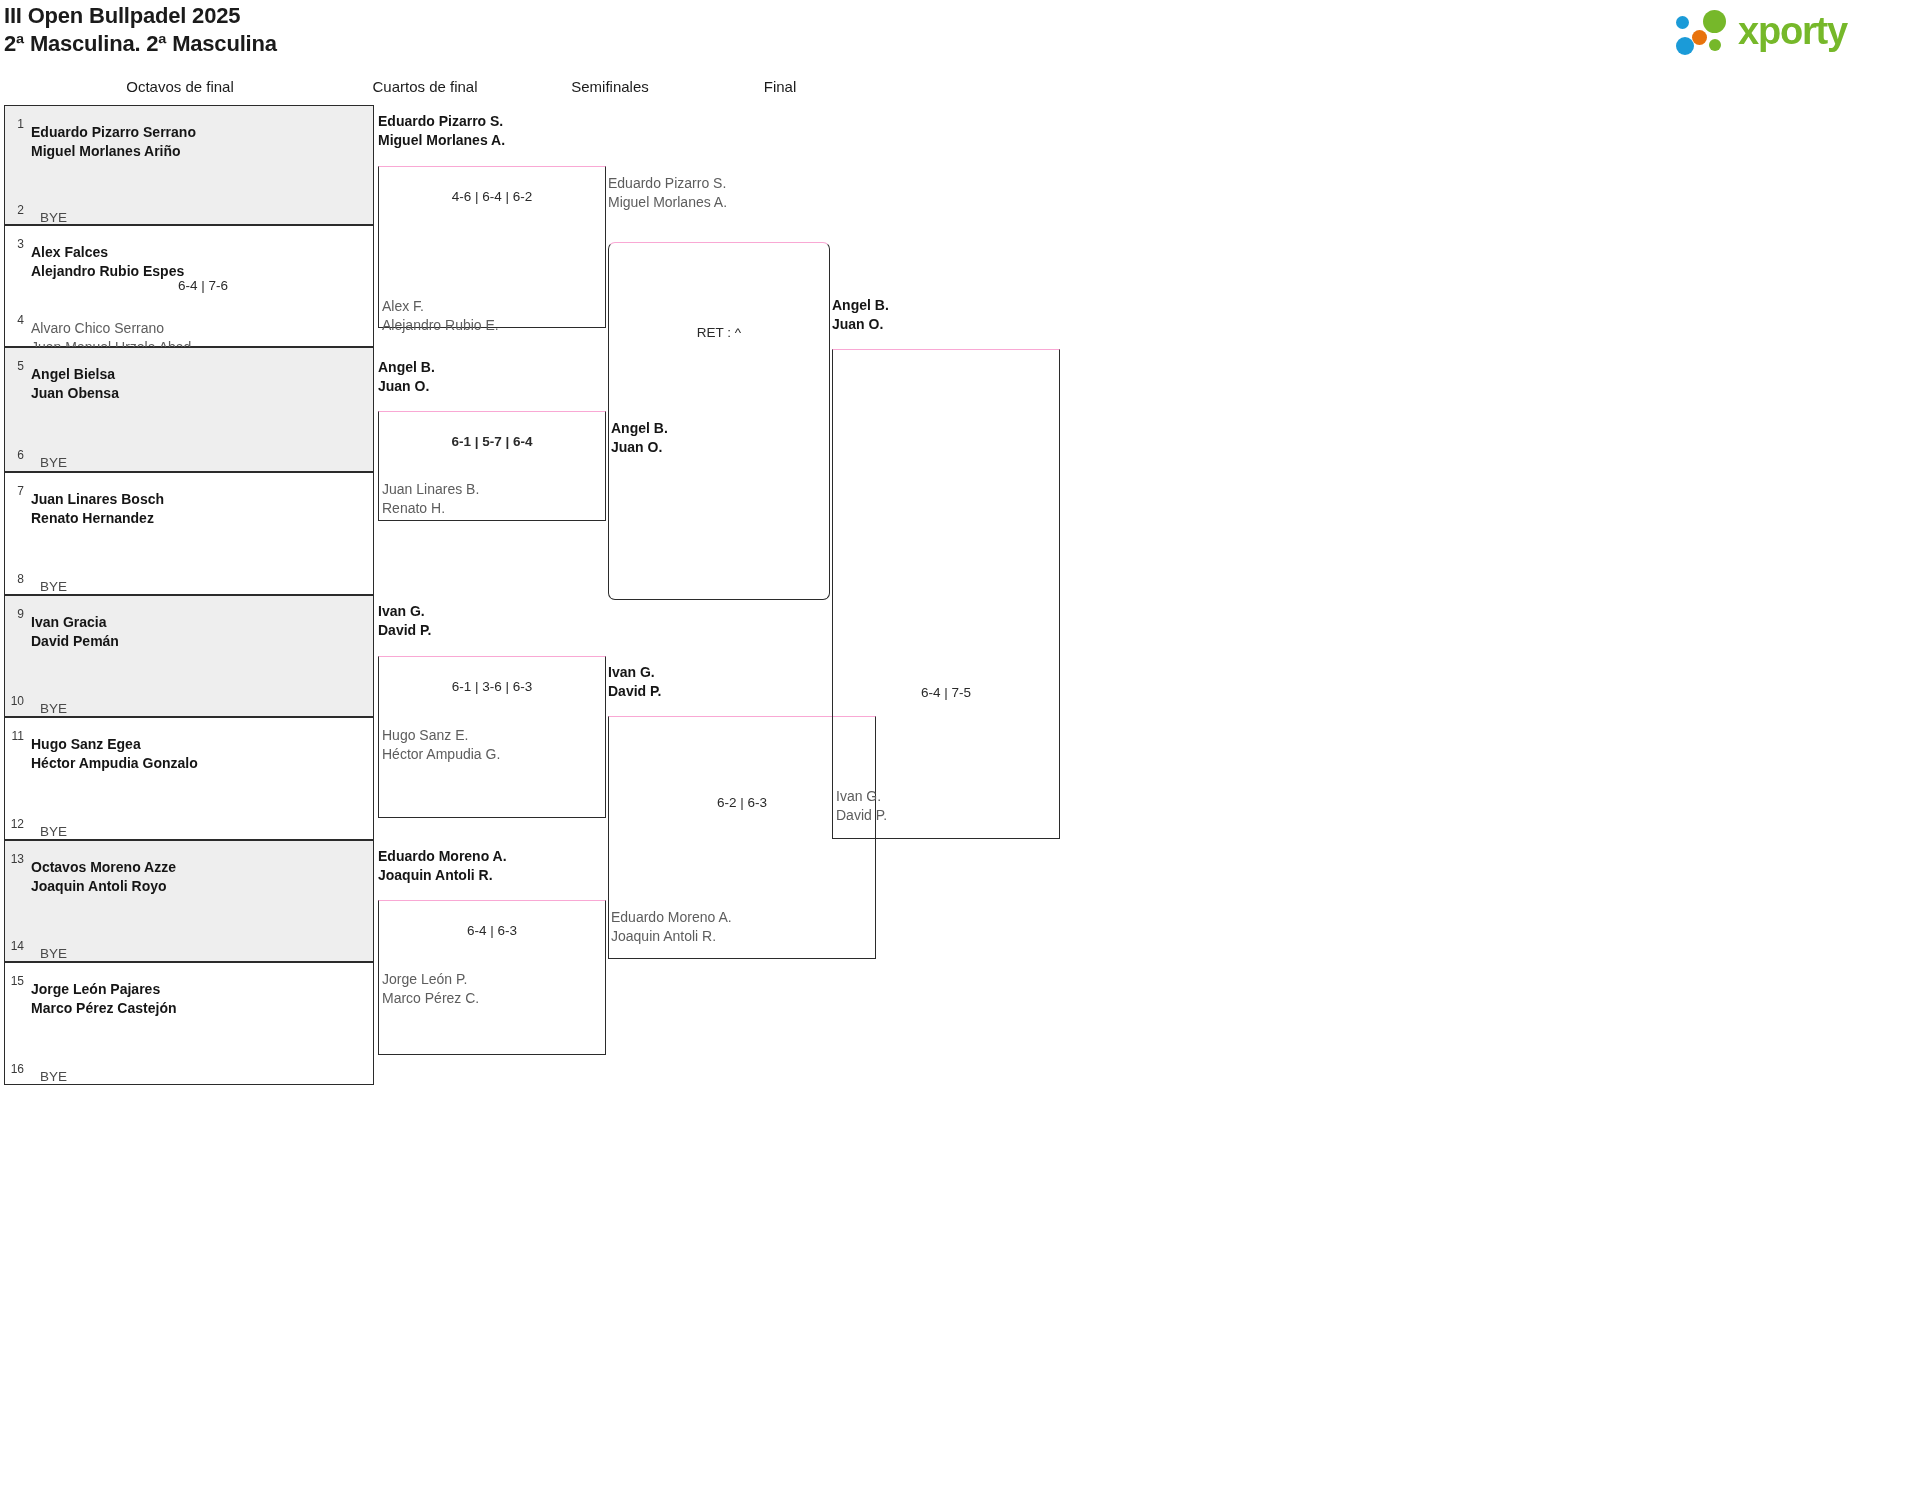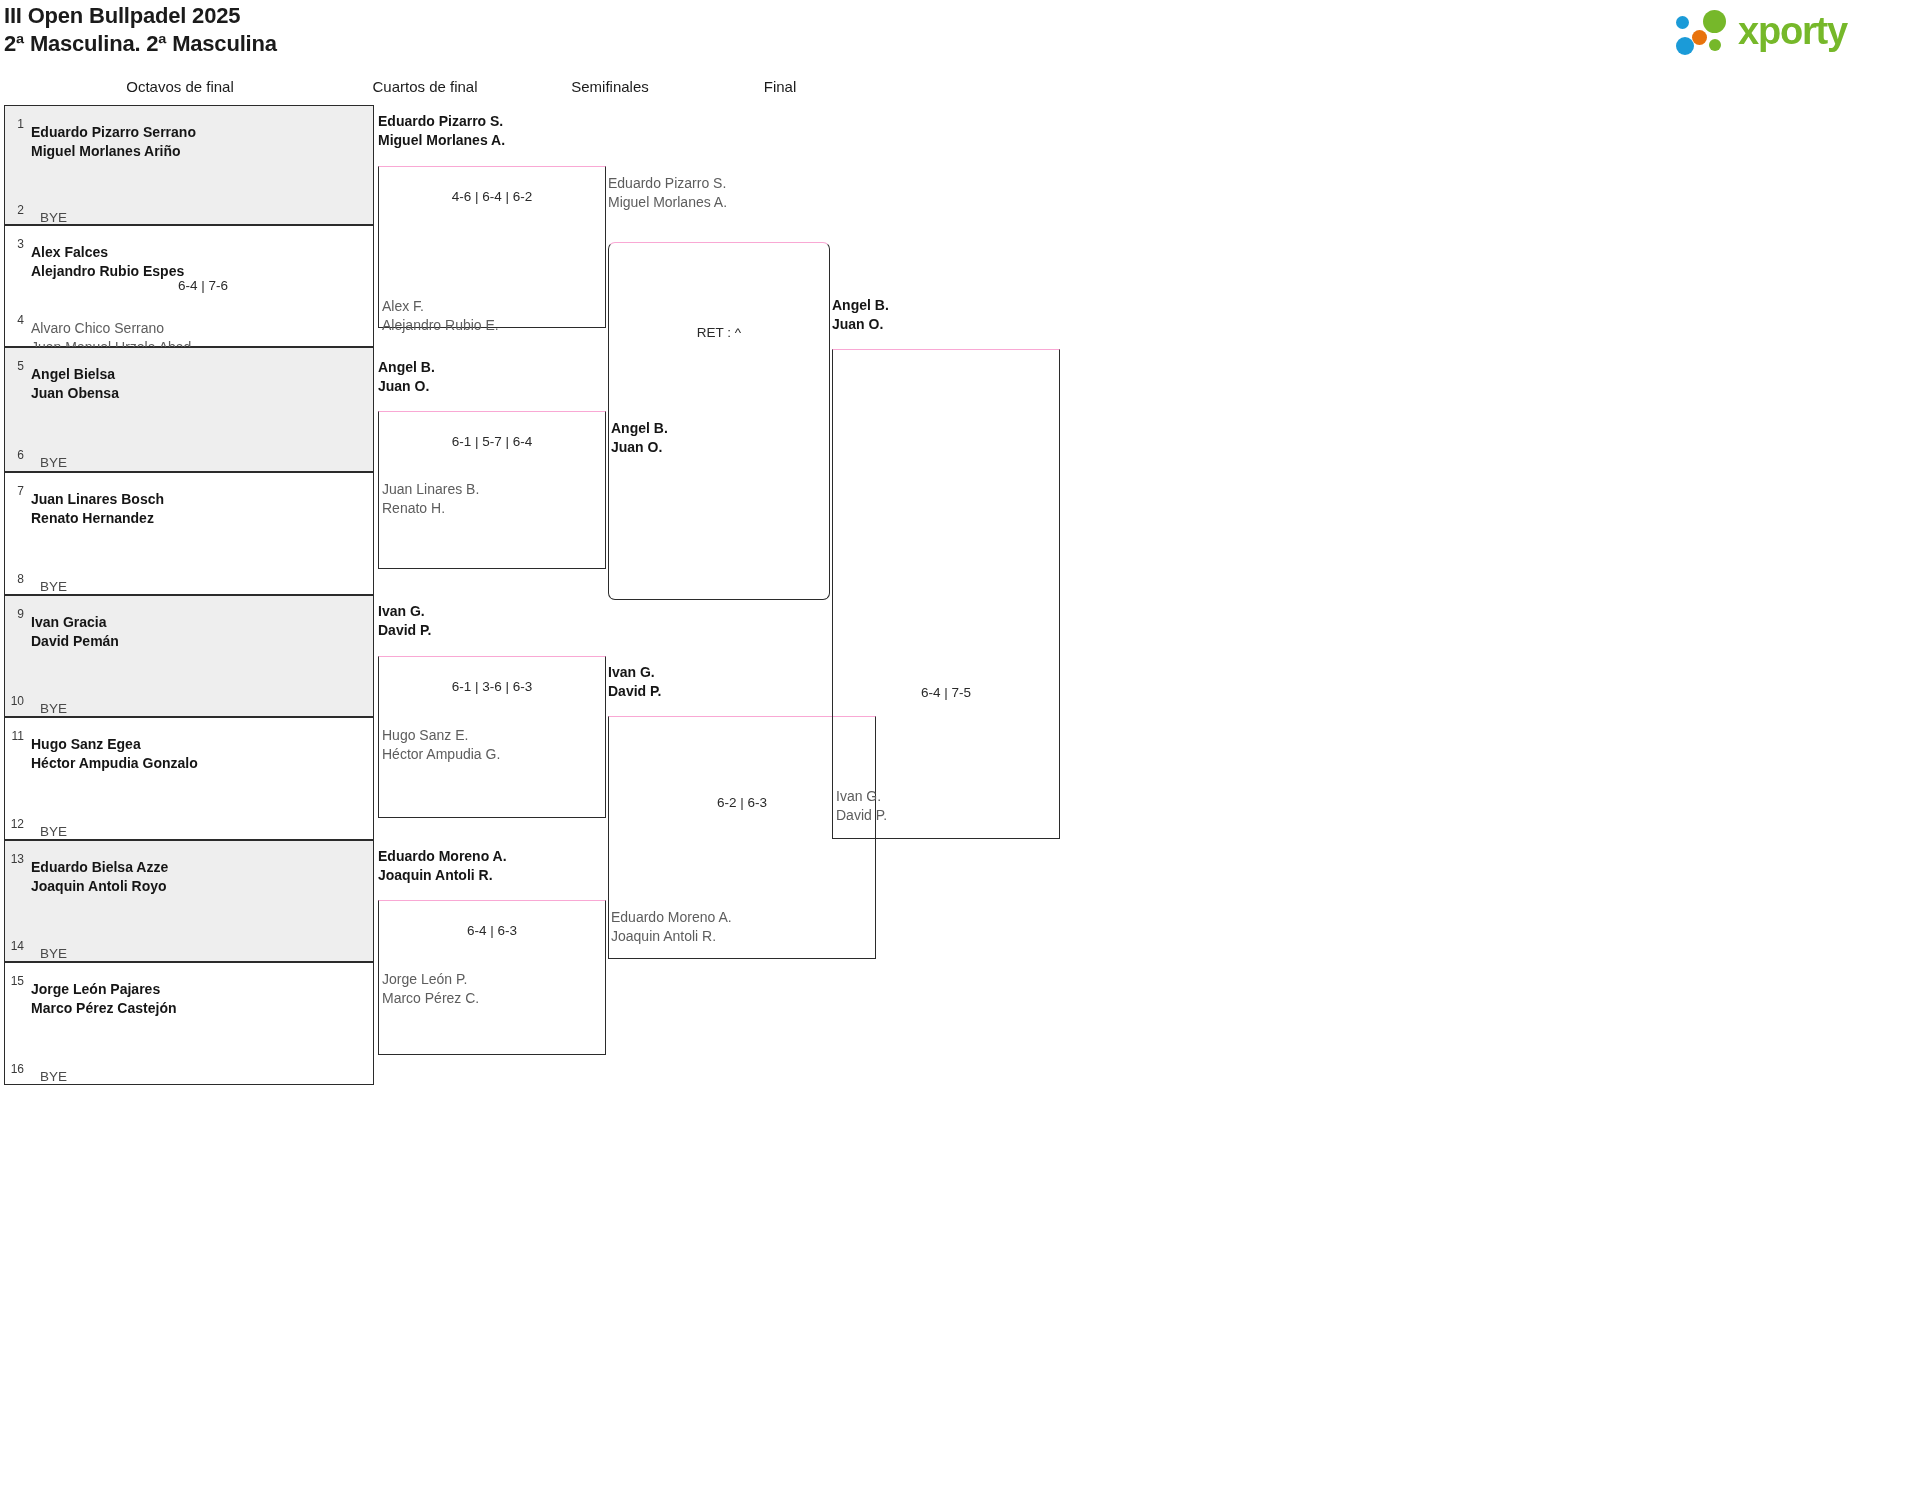--- a/index.html
+++ b/index.html
@@ -267,21 +267,21 @@
       <span class="seed-names">
         <span class="nm">BYE</span>
       </span>
     </div>
   </div>
 
   <div class="r1-box shaded" style="top:840px; height:122px;">
     <div class="seed-row winner" style="top:0px;">
       <span class="seed-num">13</span>
       <span class="seed-names">
-        <span class="nm">Eduardo Bielsa Azze</span>
+        <span class="nm">Octavos Moreno Azze</span>
         <span class="nm">Joaquin Antoli Royo</span>
       </span>
     </div>
     <div class="seed-row bye" style="top:87px;">
       <span class="seed-num">14</span>
       <span class="seed-names">
         <span class="nm">BYE</span>
       </span>
     </div>
   </div>
@@ -311,21 +311,21 @@
   </div>
   <div class="team-label lose" style="left:382px; top:297px;">
     <span class="nm">Alex F.</span>
     <span class="nm">Alejandro Rubio E.</span>
   </div>
 
   <div class="team-label win" style="left:378px; top:358px;">
     <span class="nm">Angel B.</span>
     <span class="nm">Juan O.</span>
   </div>
-  <div class="conn with-left" style="left:378px; top:411px; width:228px; height:158px;">
+  <div class="conn with-left" style="left:378px; top:411px; width:228px; height:110px;font-weight:bold;">
     <div class="conn-score" style="top:22px;">6-1 | 5-7 | 6-4</div>
   </div>
   <div class="team-label lose" style="left:382px; top:480px;">
     <span class="nm">Juan Linares B.</span>
     <span class="nm">Renato H.</span>
   </div>
 
   <div class="team-label win" style="left:378px; top:602px;">
     <span class="nm">Ivan G.</span>
     <span class="nm">David P.</span>

